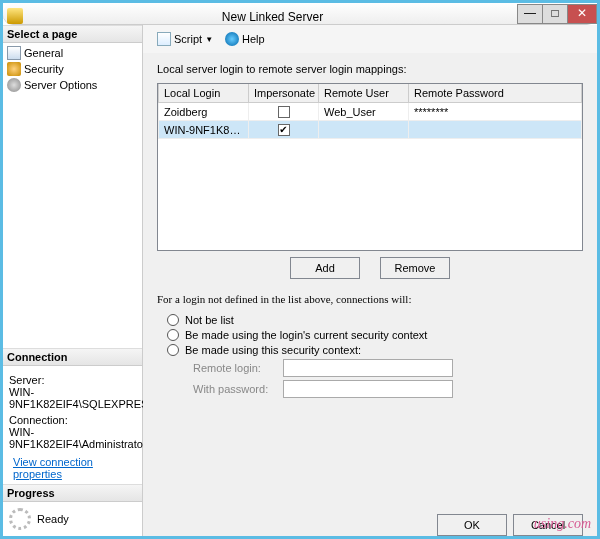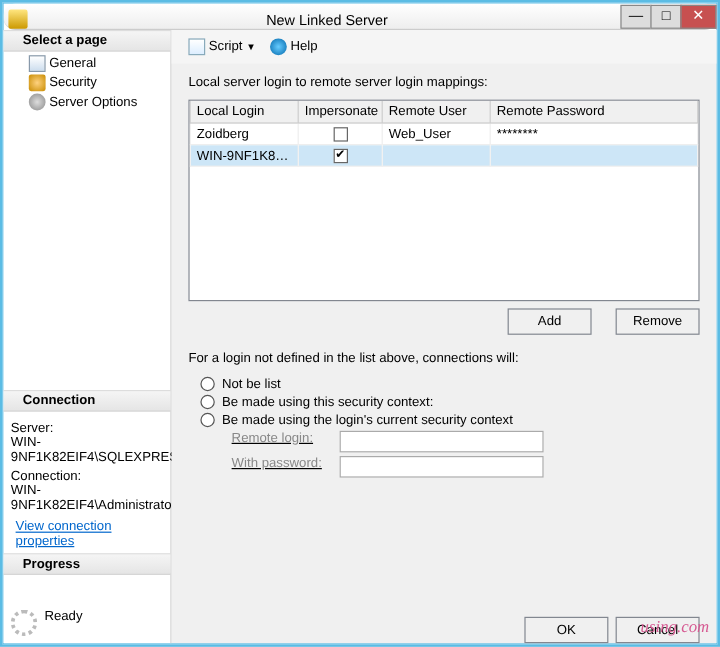--- a/index.html
+++ b/index.html
@@ -6,52 +6,52 @@
   body { margin: 0; background: #5bbce4; width: 600px; height: 539px; overflow: hidden; font-size: 11px; }
   .window { position: absolute; left: 2px; top: 2px; right: 2px; bottom: 2px; background: #fff; border: 1px solid #5bbce4; display: flex; flex-direction: column; }
   .titlebar { height: 22px; background: linear-gradient(#fff,#eee); display: flex; align-items: flex-end; border-bottom: 1px solid #ccc; border-radius: 10px; }
   .titlebar .icon { width: 16px; height: 16px; margin: 0 4px; }
   .titlebar .title { flex: 1; text-align: center; color: #000; font-size: 12px; }
   .winbtns { display: flex; }
   .winbtn { width: 26px; height: 20px; border: 1px solid #888; background: #ddd; margin-left: -1px; text-align: center; line-height: 16px; font-size: 12px; cursor: default; font-family: Arial; }
   .winbtn.close { background: #c75050; color: #fff; width: 30px; }
   .body { flex: 1; display: flex; }
   .sidebar { width: 140px; background: #fff; border-right: 1px solid #ccc; display: flex; flex-direction: column; }
-  .section-hdr { background: linear-gradient(#f5f5f5,#e5e5e5); border-bottom: 1px solid #ccc; border-top: 1px solid #ddd; padding: 2px 16px; font-weight: bold; font-size: 11px; }
-  .side-list { padding: 2px 17px; }
+  .section-hdr { background: linear-gradient(#f5f5f5,#e5e5e5); border-bottom: 1px solid #ccc; border-top: 1px solid #ddd; padding: 2px 4px; font-weight: bold; font-size: 11px; }
+  .side-list { padding: 2px 0; }
   .side-item { display: flex; align-items: center; padding: 1px 4px; cursor: default; }
   .side-item .si-icon { width: 14px; height: 14px; margin-right: 3px; }
   .conn-block { padding: 4px 6px; font-size: 11px; }
   .conn-block .label { margin-top: 4px; }
   .link { color: #0066cc; text-decoration: underline; cursor: pointer; display: flex; align-items: center; margin-top: 6px; }
   .link .si-icon { margin-right: 4px; }
-  .progress-block { display: flex; padding: 6px; margin-top: 23px; }
+  .progress-block { display: flex; align-items: center; padding: 6px; }
   .spinner { width: 22px; height: 22px; border: 3px dotted #bbb; border-radius: 50%; margin-right: 6px; }
   .main { flex: 1; background: #f0f0f0; display: flex; flex-direction: column; }
   .toolbar { height: 28px; display: flex; align-items: center; padding: 0 8px; background: #f5f5f5; }
   .tbbtn { display: flex; align-items: center; padding: 2px 6px; cursor: default; }
   .tbbtn .si-icon { width: 14px; height: 14px; margin-right: 3px; }
   .tbbtn .caret { margin-left: 3px; font-size: 8px; }
   .content { flex: 1; padding: 10px 14px 6px 14px; display: flex; flex-direction: column; }
   .caption { margin-bottom: 8px; }
   .grid { background: #fff; border: 1px solid #828790; height: 168px; overflow: hidden; }
   .grid table { width: 100%; border-collapse: collapse; table-layout: fixed; }
   .grid th { background: #f0f0f0; border: 1px solid #ccc; border-top: none; text-align: left; font-weight: normal; padding: 3px 5px; font-size: 11px; }
   .grid td { border: 1px solid #eee; padding: 2px 5px; font-size: 11px; height: 18px; white-space: nowrap; overflow: hidden; text-overflow: ellipsis; }
   .grid tr.selected td { background: #cde6f7; }
   .chk { width: 12px; height: 12px; border: 1px solid #666; display: inline-block; vertical-align: middle; background: #fff; text-align: center; line-height: 10px; font-size: 10px; }
   .grid td.center { text-align: center; }
-  .btnrow { display: flex; justify-content: flex-end; gap: 20px; margin-top: 6px; }
+  .btnrow { display: flex; justify-content: center; gap: 20px; margin-top: 6px; }
   .btn { min-width: 70px; height: 22px; background: #f0f0f0; border: 1px solid #828790; padding: 0 10px; cursor: default; font-size: 11px; }
-  .radio-caption { margin-top: 14px; margin-bottom: 6px; }
+  .radio-caption { margin-top: 14px; margin-bottom: 6px; font-family: Liberation Serif, serif; }
   .radio-group { padding-left: 10px; }
   .radio-row { display: flex; align-items: center; margin: 3px 0; }
   .radio { width: 12px; height: 12px; border: 1px solid #555; border-radius: 50%; margin-right: 6px; display: flex; align-items: center; justify-content: center; background: #fff; }
   .radio.checked::after { content: ""; width: 6px; height: 6px; background: #000; border-radius: 50%; display: block; }
-  .field-row { display: flex; align-items: flex-start; margin: 3px 0 3px 26px; text-decoration: underline; }
+  .field-row { display: flex; align-items: center; margin: 3px 0 3px 26px; }
   .field-row label { width: 90px; color: #888; }
   .field-row input { flex: 1; max-width: 170px; height: 18px; border: 1px solid #aaa; background: #fff; font-size: 11px; padding: 0 3px; }
   .footer { display: flex; justify-content: flex-end; gap: 6px; padding: 6px 14px 0; }
   .watermark { position: absolute; right: 6px; bottom: 4px; color: #d65a92; font-family: cursive; font-size: 14px; font-style: italic; pointer-events: none; }
   .si-doc { background: linear-gradient(#fff,#cde); border: 1px solid #89a; }
   .si-shield { background: radial-gradient(#ffd27f,#c88b00); border-radius: 2px; }
   .si-gear { background: radial-gradient(#ddd,#888); border-radius: 50%; }
   .si-script { background: linear-gradient(#fff,#def); border: 1px solid #8ab; }
   .si-help { background: radial-gradient(#6cf,#06a); border-radius: 50%; }
   .si-net { background: radial-gradient(#9cf,#369); border-radius: 2px; }
@@ -163,25 +163,25 @@
         </div>
 
         <div class="radio-caption">For a login not defined in the list above, connections will:</div>
         <div class="radio-group">
           <div class="radio-row">
             <span class="radio"></span>
             <span>Not be list</span>
           </div>
           <div class="radio-row">
             <span class="radio"></span>
-            <span>Be made using this security context:</span>
+            <span>Be made using the login's current security context</span>
           </div>
           <div class="radio-row">
             <span class="radio"></span>
-            <span>Be made using the login's current security context</span>
+            <span>Be made using this security context:</span>
           </div>
           <div class="field-row">
             <label>Remote login:</label>
             <input type="text" disabled="" value="" style="">
           </div>
           <div class="field-row">
             <label>With password:</label>
             <input type="password" disabled="" value="" style="">
           </div>
         </div>

